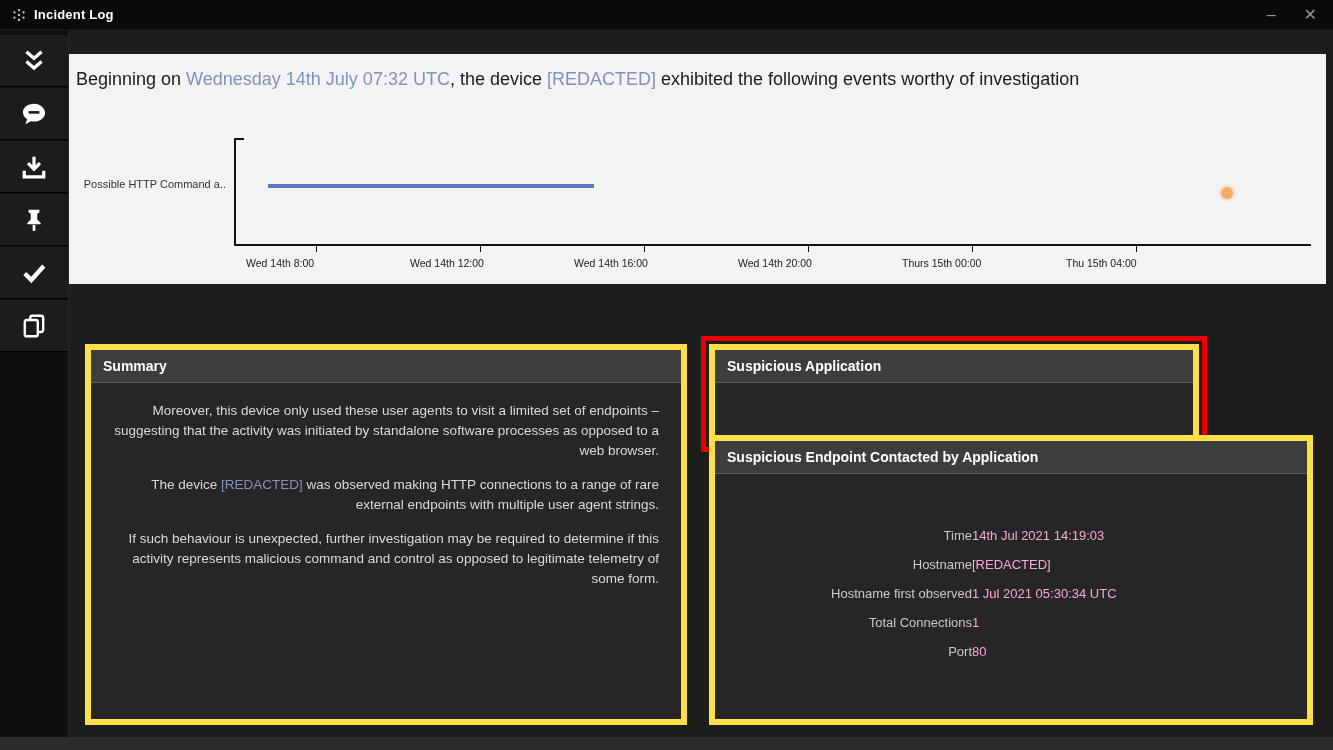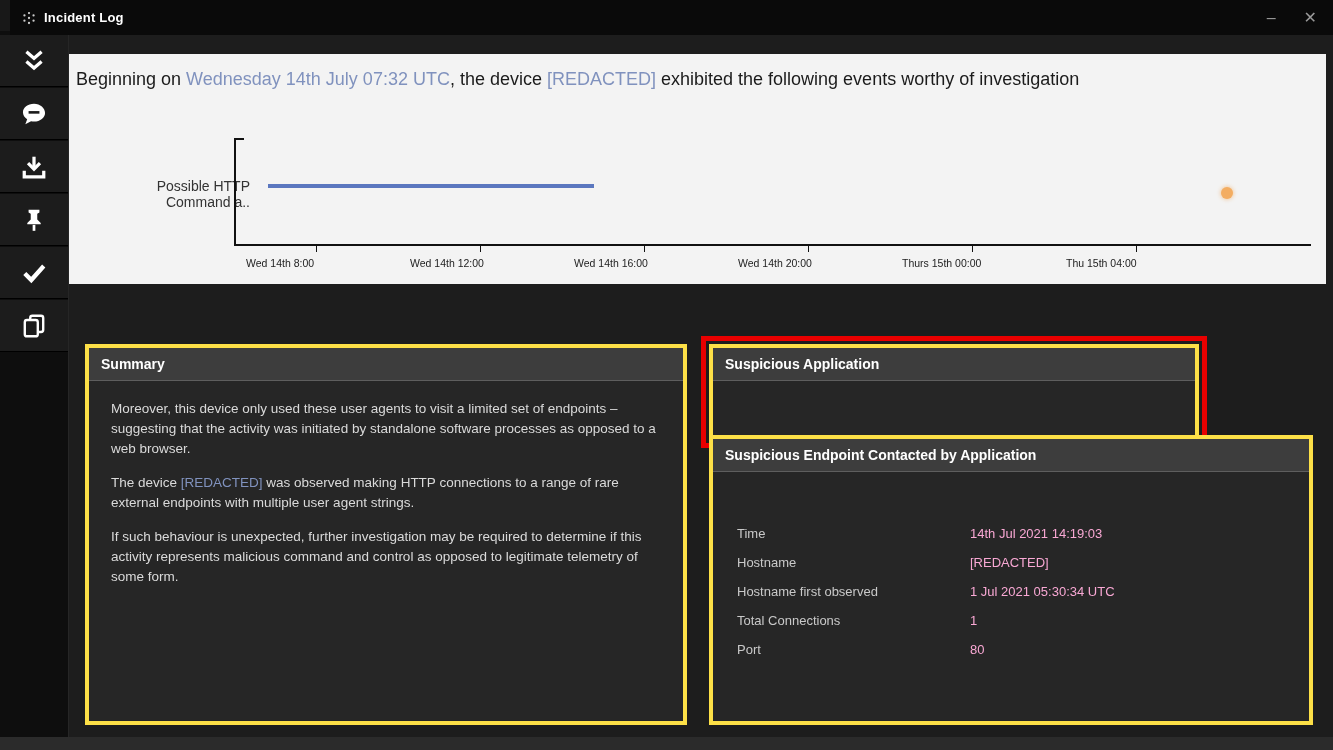--- a/index.html
+++ b/index.html
@@ -1,21 +1,21 @@
 <!DOCTYPE html>
 <html><head>
 <meta charset="utf-8">
 <style>
   html,body{margin:0;padding:0;background:#000;}
   .window{position:relative;width:1333px;height:750px;background:#181818;overflow:hidden;
           font-family:"Liberation Sans",sans-serif;}
 
   
-  .titlebar{position:absolute;left:0;top:0;right:0;height:35px;background:#0a0a0a;
-            display:flex;align-items:center;padding:0 12px;box-sizing:border-box;z-index:20;margin-left:10px;}
+  .titlebar{position:absolute;left:0;top:0;right:0;height:29px;background:#0a0a0a;
+            display:flex;align-items:center;padding:0 12px;box-sizing:border-box;z-index:20;}
   .app-icon{display:flex;align-items:center;margin-right:8px;}
   .title{color:#ffffff;font-size:13px;font-weight:bold;letter-spacing:.2px;}
   .win-controls{margin-left:auto;display:flex;align-items:center;gap:20px;}
   .win-btn{color:#9a9a9a;font-size:16px;line-height:1;cursor:default;padding:2px 4px;}
 
   
   .sidebar{position:absolute;left:0;top:31px;width:68px;bottom:0;background:#0e0e0e;
            border-right:1px solid #262626;z-index:10;}
   .side-btn{width:68px;height:51px;margin-top:1px;background:#1c1c1c;display:flex;
             align-items:center;justify-content:center;border-bottom:1px solid #000;}
@@ -25,38 +25,38 @@
   
   .main{position:absolute;left:69px;top:31px;right:0;bottom:0;background:#1d1d1d;}
 
   
   .hero{position:absolute;left:0;top:7px;right:7px;height:230px;background:#f3f3f3;margin-top:16px;}
   .headline{position:absolute;left:7px;top:12px;right:20px;font-size:18px;line-height:27px;color:#1b1b1b;}
   .blue{color:#8092be;}
 
   .chart{position:absolute;left:0;top:0;right:0;bottom:0;}
   .row-label{position:absolute;left:0;width:157px;top:124px;text-align:right;
-             font-size:14px;color:#333;padding-left:24px;}
+             font-size:11px;color:#333;}
   .y-axis{position:absolute;left:165px;top:84px;width:2px;height:107px;background:#111;}
   .y-tick-top{position:absolute;left:165px;top:84px;width:10px;height:2px;background:#111;}
   .x-axis{position:absolute;left:165px;top:190px;width:1077px;height:2px;background:#111;}
   .event-span{position:absolute;left:199px;top:130px;width:326px;height:4px;background:#5b77bf;}
   .event-dot{position:absolute;left:1152px;top:133px;width:12px;height:12px;border-radius:50%;
              background:#f3ad62;box-shadow:0 0 4px rgba(243,173,98,.8);}
   .tick{position:absolute;top:192px;width:1px;height:6px;background:#111;}
   .tick-label{position:absolute;top:203px;width:140px;margin-left:-70px;
               font-size:10.5px;color:#222;}
 
   
   .tab{position:absolute;left:14px;top:261px;width:372px;height:36px;background:#2e2e2e;
        border:1px solid #979797;box-sizing:border-box;display:flex;align-items:center;
        padding:0 12px;color:#f0f0f0;font-size:13px;cursor:default;}
 
   
-  .panel{position:absolute;background:#262626;border:4px solid #fde047;box-sizing:border-box;}
+  .panel{position:absolute;background:#262626;border:6px solid #fde047;box-sizing:border-box;text-align:right;}
   .panel-header{height:33px;background:#3d3d3d;border-bottom:1px solid #5e5e5e;
                 display:flex;align-items:center;padding:0 12px;box-sizing:border-box;}
   .panel-header span{color:#ffffff;font-size:14px;font-weight:bold;}
 
   .summary-panel{left:16px;top:313px;width:602px;height:381px;}
   .panel-body{padding:18px 22px 0 22px;color:#dadada;font-size:13.5px;line-height:1.48;}
   .panel-body p{margin:0 0 14px 0;}
 
   .app-panel{left:640px;top:313px;width:490px;outline:5px solid #e80000;outline-offset:3px;}
   .endpoint-panel{left:640px;top:404px;width:604px;height:290px;}

